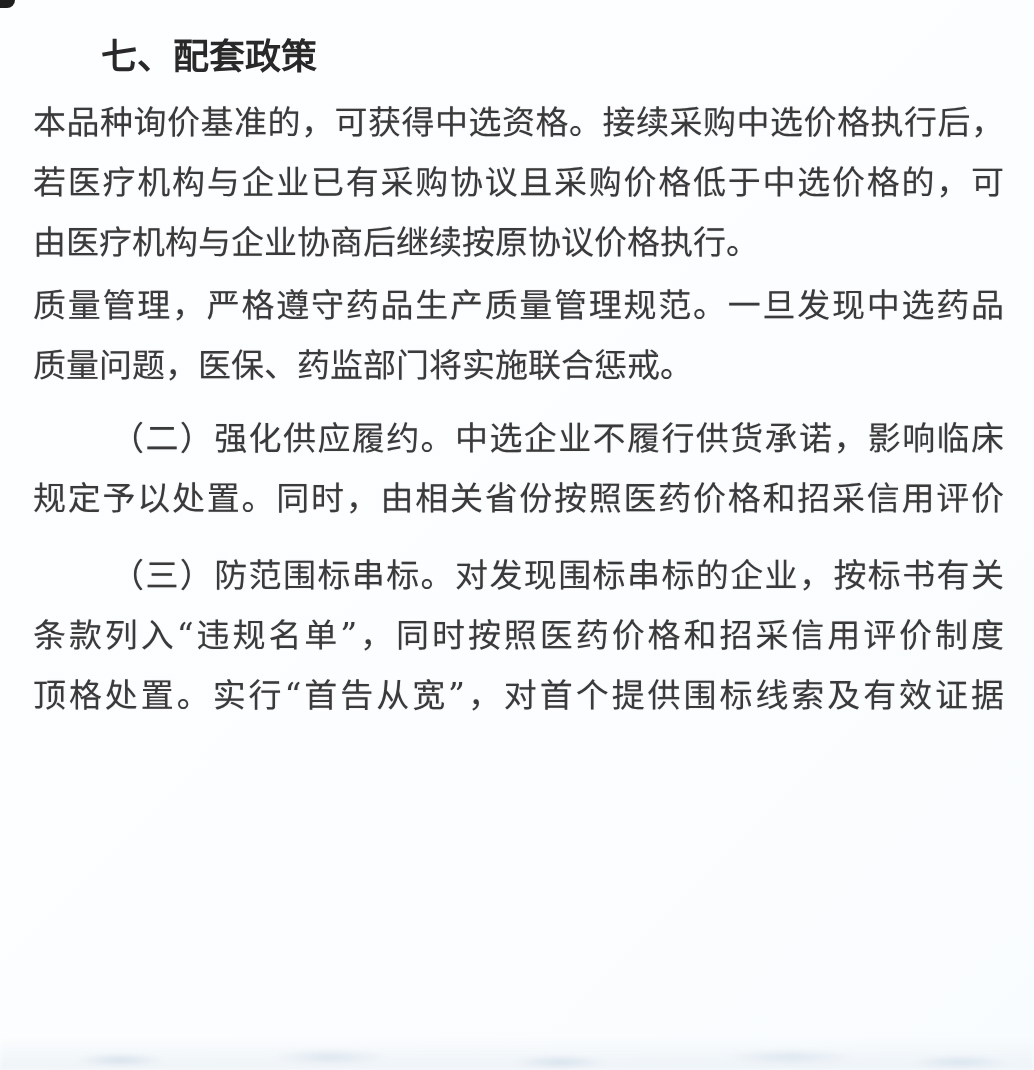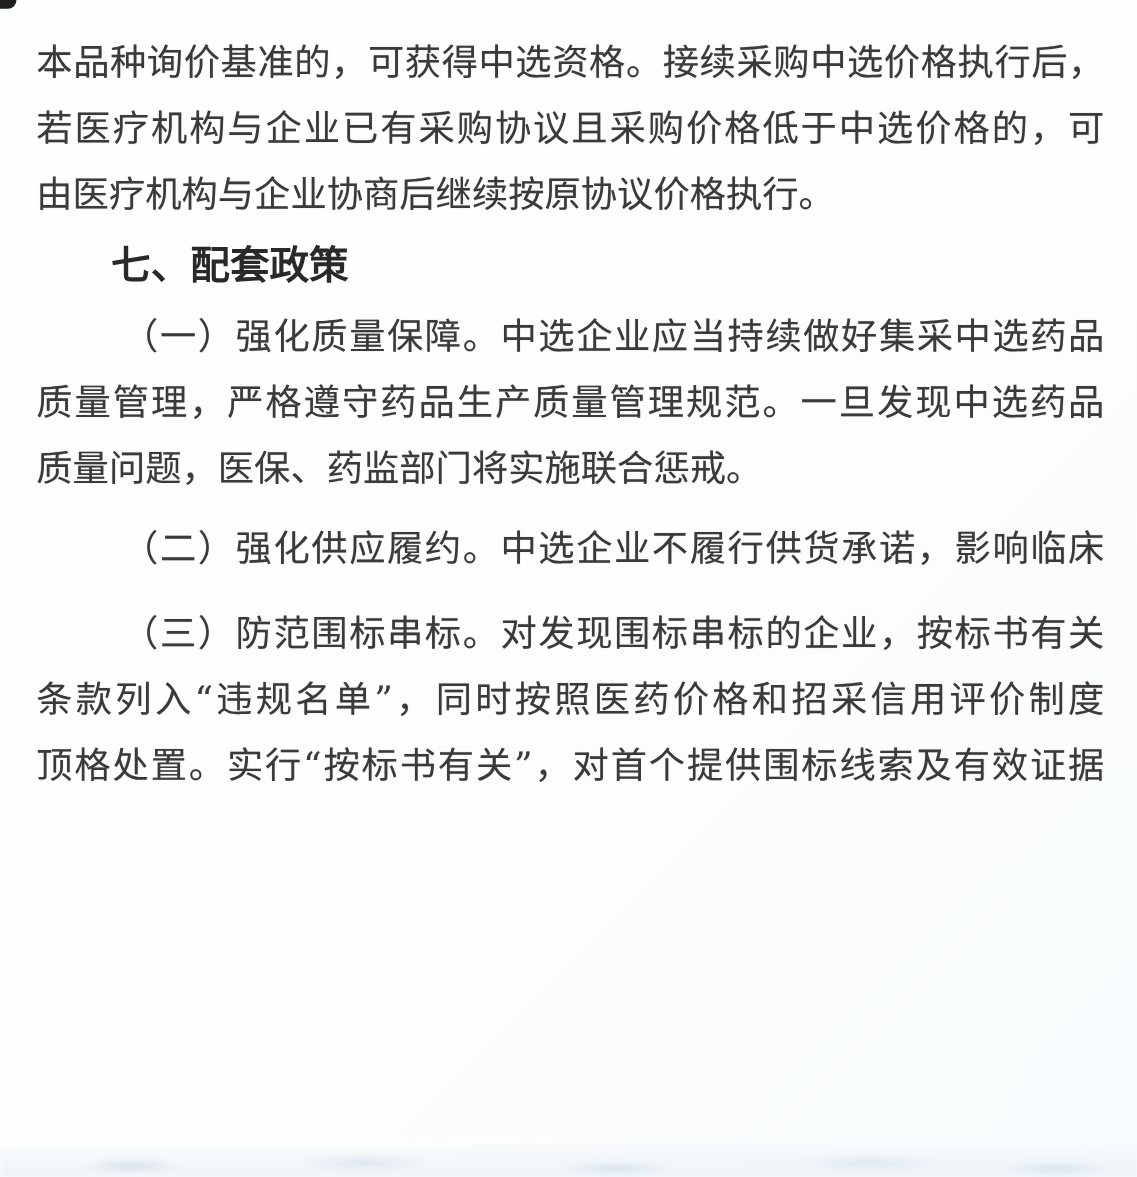--- a/index.html
+++ b/index.html
@@ -82,36 +82,36 @@
     filter: blur(2px);
     pointer-events: none;
   }
 </style>
 </head>
 <body>
 
 <div id="doc-page">
   <div class="corner-mark"></div>
   <div id="doc-body">
+      <div class="block heading">
+        <div class="line last">七、配套政策</div>
+      </div>
       <div class="block body">
         <div class="line">本品种询价基准的，可获得中选资格。接续采购中选价格执行后，</div>
         <div class="line">若医疗机构与企业已有采购协议且采购价格低于中选价格的，可</div>
         <div class="line last">由医疗机构与企业协商后继续按原协议价格执行。</div>
       </div>
-      <div class="block heading">
-        <div class="line last">七、配套政策</div>
-      </div>
       <div class="block body">
-        <div class="line first">（一）强化质量保障。中选企业应当持续做好集采中选药品</div>
         <div class="line">质量管理，严格遵守药品生产质量管理规范。一旦发现中选药品</div>
         <div class="line last">质量问题，医保、药监部门将实施联合惩戒。</div>
       </div>
       <div class="block body">
         <div class="line first">（二）强化供应履约。中选企业不履行供货承诺，影响临床</div>
+        <div class="line">规定予以处置。同时，由相关省份按照医药价格和招采信用评价</div>
       </div>
       <div class="block body">
         <div class="line first">（三）防范围标串标。对发现围标串标的企业，按标书有关</div>
         <div class="line">条款列入“违规名单”，同时按照医药价格和招采信用评价制度</div>
-        <div class="line">顶格处置。实行“按标书有关”，对首个提供围标线索及有效证据</div>
+        <div class="line">顶格处置。实行“首告从宽”，对首个提供围标线索及有效证据</div>
       </div>
     </div>
   <div class="ghost-band"></div>
 </div>
 
 </body></html>

